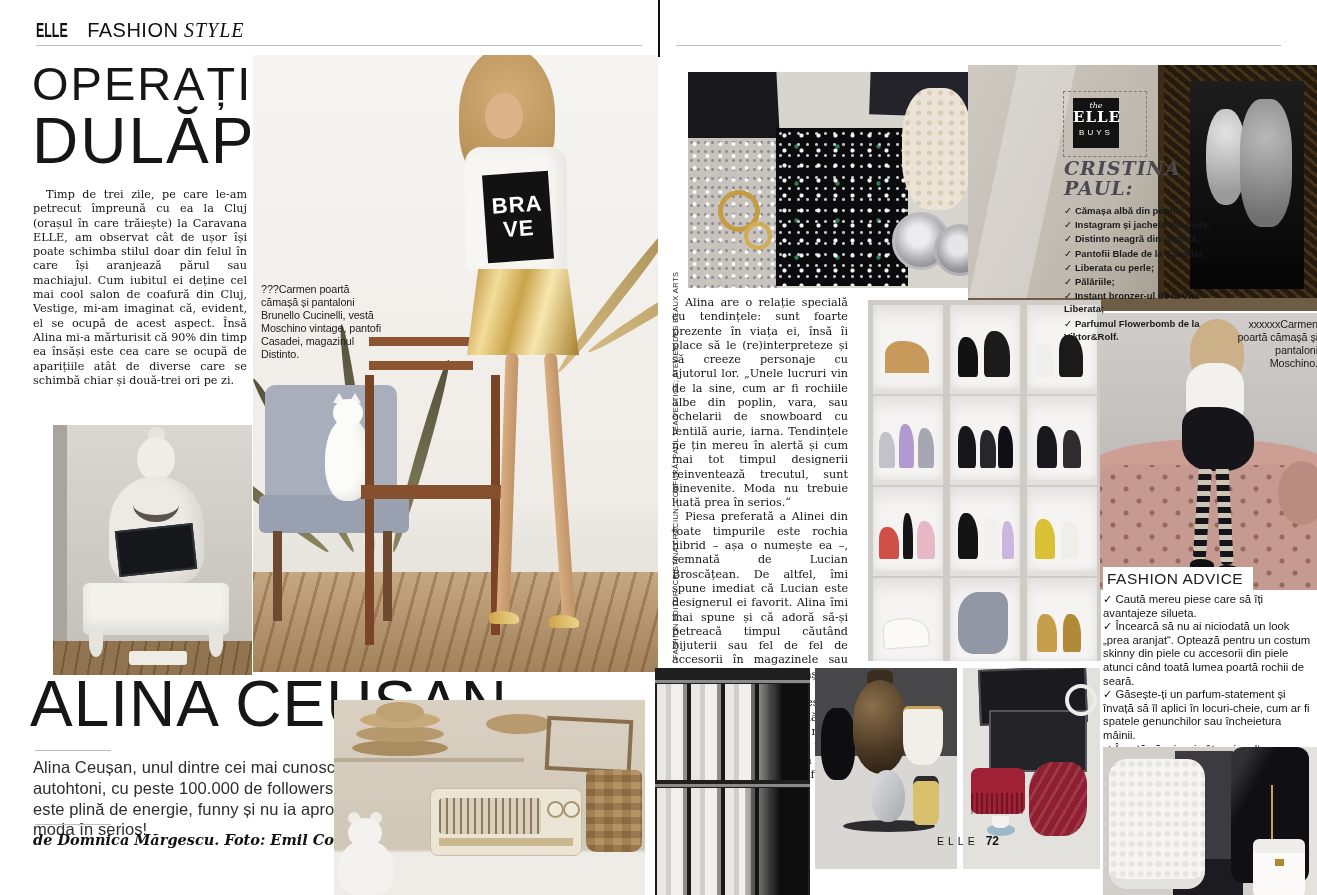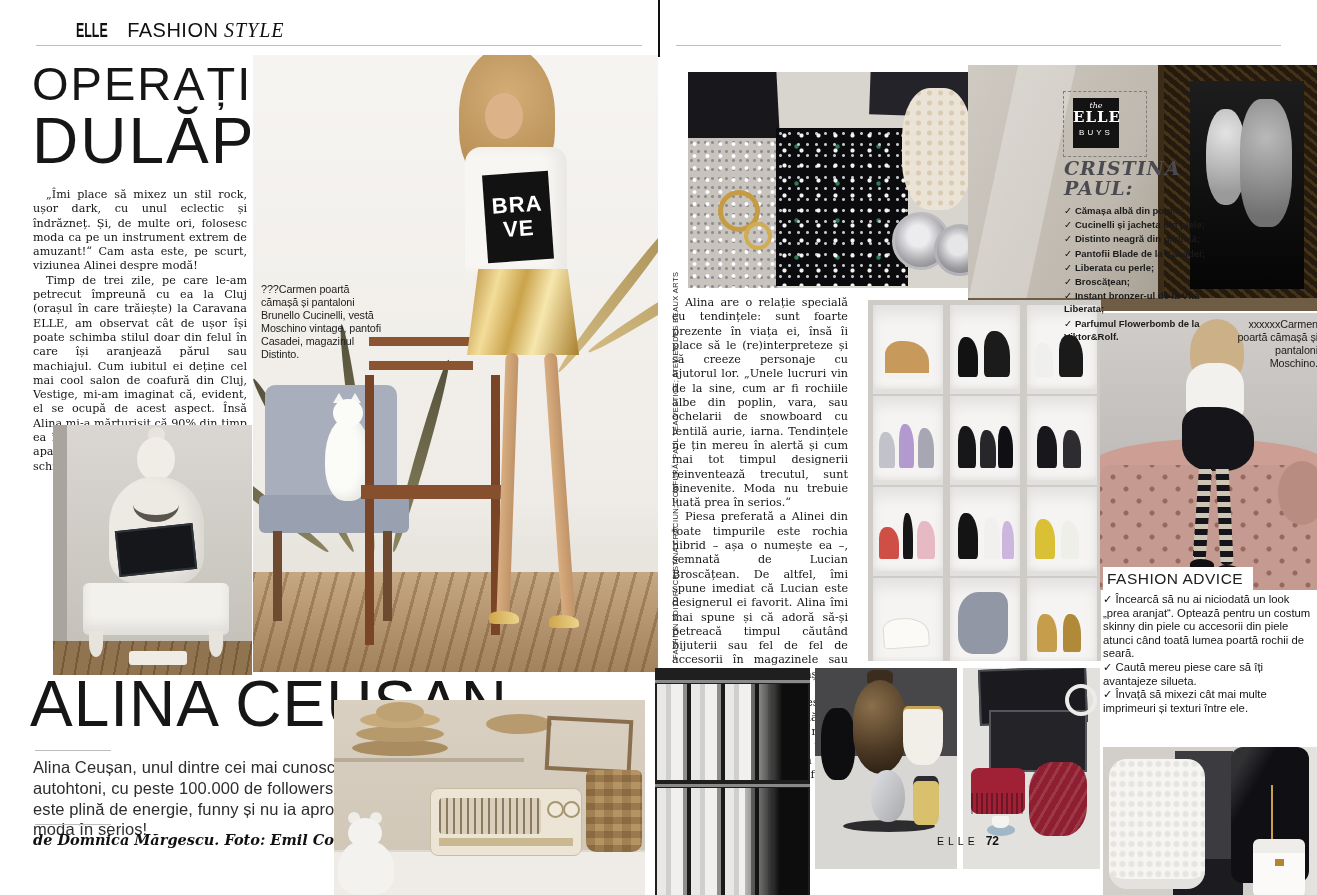--- a/index.html
+++ b/index.html
@@ -2,21 +2,21 @@
 <html><head>
 <meta charset="utf-8">
 <style>
   html,body{margin:0;padding:0;background:#888;}
   #spread{position:relative;width:1317px;height:895px;background:#ffffff;overflow:hidden;
           font-family:"Liberation Sans",sans-serif;color:#1a1a1a;margin:0 auto;}
   .ph{position:absolute;overflow:hidden;background:#ddd;}
   .hairline{position:absolute;height:1px;background:#bdbdbd;}
 
   
-  .hdr{position:absolute;top:19px;font-size:20px;color:#101010;white-space:nowrap;margin-left:40px;}
+  .hdr{position:absolute;top:19px;font-size:20px;color:#101010;white-space:nowrap;}
   #hdr-left{left:36px;}
   #hdr-right{right:36px;text-align:right;}
   .hdr .brand{display:inline-block;font-weight:700;letter-spacing:0;transform:scaleX(.62);transform-origin:left center;}
   #hdr-right .brand{transform:scaleX(.62);transform-origin:right center;}
   .hdr .section{font-weight:400;letter-spacing:.5px;}
   .hdr .styleit{font-family:"Liberation Serif",serif;font-style:italic;letter-spacing:1px;}
   #rule-hdr-left{left:36px;top:45px;width:606px;}
   #rule-hdr-right{left:676px;top:45px;width:605px;}
   #spine{position:absolute;left:658px;top:0;width:2px;height:57px;background:#0e0e0e;}
 
@@ -276,21 +276,20 @@
     <div class="skirt"></div>
     <div class="leg" style="left:248px;top:298px;transform:rotate(2deg)"></div>
     <div class="leg" style="left:300px;top:298px;transform:rotate(-4deg)"></div>
     <div class="shoe" style="left:236px;top:556px"></div>
     <div class="shoe" style="left:296px;top:560px"></div>
   </div>
 
   <div class="cap" id="cap-carmen">???Carmen poartă cămașă și pantaloni Brunello Cucinelli, vestă Moschino vintage, pantofi Casadei, magazinul Distinto.</div>
 
   <div class="serif" id="intro">
-    <p>„Îmi place să mixez un stil rock, ușor dark, cu unul eclectic și îndrăzneț. Și, de multe ori, folosesc moda ca pe un instrument extrem de amuzant!“ Cam asta este, pe scurt, viziunea Alinei despre modă!</p>
     <p>Timp de trei zile, pe care le-am petrecut împreună cu ea la Cluj (orașul în care trăiește) la Caravana ELLE, am observat cât de ușor își poate schimba stilul doar din felul în care își aranjează părul sau machiajul. Cum iubitul ei deține cel mai cool salon de coafură din Cluj, Vestige, mi-am imaginat că, evident, el se ocupă de acest aspect. Însă Alina mi-a mărturisit că 90% din timp ea însăși este cea care se ocupă de aparițiile atât de diverse care se schimbă chiar și două-trei ori pe zi.</p>
   </div>
 
   <div class="ph" id="ph-buddha">
     <div class="edge"></div>
     <div class="floor"></div>
     <div class="table"></div>
     <div class="tleg" style="left:36px"></div>
     <div class="tleg" style="left:156px"></div>
     <div class="knot"></div>
@@ -357,25 +356,25 @@
       <span class="the">the</span>
       <span class="elle">ELLE</span>
       <span class="list">BUYS</span>
     </div>
     <div id="eb-heading">
       <div>CRISTINA</div>
       <div>PAUL:</div>
     </div>
     <ul id="eb-items">
       <li><span class="chk">✓</span><span>Cămașa albă din poplin;</span></li>
-      <li><span class="chk">✓</span><span>Cucinelli și jacheta din piele;</span></li>
+      <li><span class="chk">✓</span><span>Instagram și jacheta din piele;</span></li>
       <li><span class="chk">✓</span><span>Distinto neagră din dantelă;</span></li>
       <li><span class="chk">✓</span><span>Pantofii Blade de la Casadei;</span></li>
       <li><span class="chk">✓</span><span>Liberata cu perle;</span></li>
-      <li><span class="chk">✓</span><span>Broscățean;</span></li>
+      <li><span class="chk">✓</span><span>Pălăriile;</span></li>
       <li><span class="chk">✓</span><span>Instant bronzer-ul de la Vita Liberata;</span></li>
       <li><span class="chk">✓</span><span>Parfumul Flowerbomb de la Viktor&amp;Rolf.</span></li>
     </ul>
   </div>
 
   <div class="serif" id="col-right">
     <p>Alina are o relație specială cu tendințele: sunt foarte prezente în viața ei, însă îi place să le (re)interpreteze și să creeze personaje cu ajutorul lor. „Unele lucruri vin de la sine, cum ar fi rochiile albe din poplin, vara, sau ochelarii de snowboard cu lentilă aurie, iarna. Tendințele ne țin mereu în alertă și cum mai tot timpul designerii reinventează trecutul, sunt binevenite. Moda nu trebuie luată prea în serios.“</p>
     <p>Piesa preferată a Alinei din toate timpurile este rochia hibrid – așa o numește ea –, semnată de Lucian Broscățean. De altfel, îmi spune imediat că Lucian este designerul ei favorit. Alina îmi mai spune și că adoră să-și petreacă timpul căutând bijuterii sau fel de fel de accesorii în magazinele sau târgurile vintage din orașele ei preferate – Londra sau Barcelona. „Accesoriile definesc imaginea finală, dar cu toate acestea încerc mereu să elimin câte unul din ținuta mea înainte să ies din casă. Astfel, niciodată nu vor fi prea multe!“ ■</p>
   </div>
 
@@ -440,22 +439,23 @@
     <div class="skirt"></div>
     <div class="leg" style="left:96px;top:150px;transform:rotate(4deg)"></div>
     <div class="leg" style="left:118px;top:150px;height:102px;transform:rotate(-3deg)"></div>
     <div class="shoe" style="left:90px;top:246px"></div>
     <div class="shoe" style="left:116px;top:252px"></div>
   </div>
   <div class="cap" id="cap-sofa">xxxxxxCarmen poartă cămașă și pantaloni Moschino.</div>
 
   <div id="fa-heading">FASHION ADVICE</div>
   <ul id="fa-items">
+    <li><span class="chk">✓</span><span>Caută mereu piese care să îți avantajeze silueta.</span></li>
     <li><span class="chk">✓</span><span>Încearcă să nu ai niciodată un look „prea aranjat“. Optează pentru un costum skinny din piele cu accesorii din piele atunci când toată lumea poartă rochii de seară.</span></li>
-    <li><span class="chk">✓</span><span>Caută mereu piese care să îți avantajeze silueta.</span></li>
+    <li><span class="chk">✓</span><span>Găsește-ți un parfum-statement și învață să îl aplici în locuri-cheie, cum ar fi spatele genunchilor sau încheietura mâinii.</span></li>
     <li><span class="chk">✓</span><span>Învață să mixezi cât mai multe imprimeuri și texturi între ele.</span></li>
   </ul>
 
   <div class="ph" id="ph-rack">
     <div class="rail" style="top:12px"></div>
     <div class="row" style="top:16px;height:96px"></div>
     <div class="dark" style="left:96px;top:16px;width:57px;height:96px"></div>
     <div class="rail" style="top:116px"></div>
     <div class="row" style="top:120px;height:107px"></div>
     <div class="dark" style="left:90px;top:120px;width:63px;height:107px"></div>

